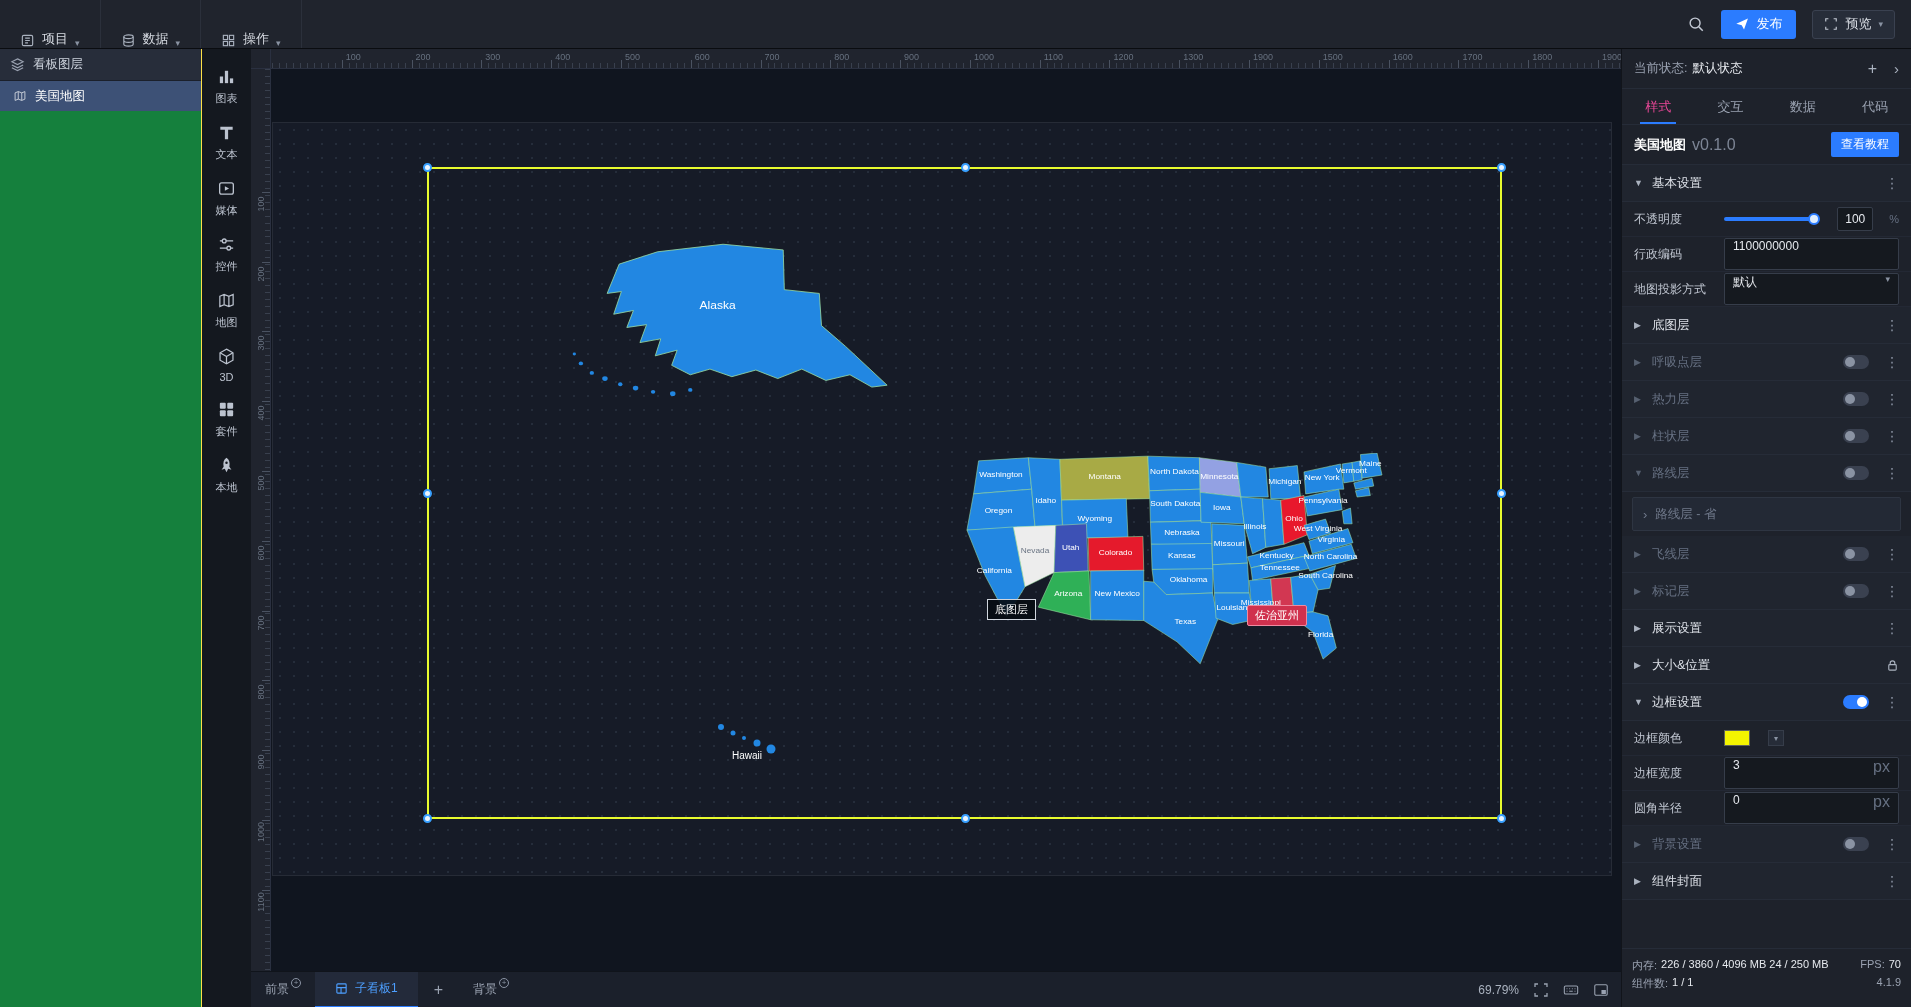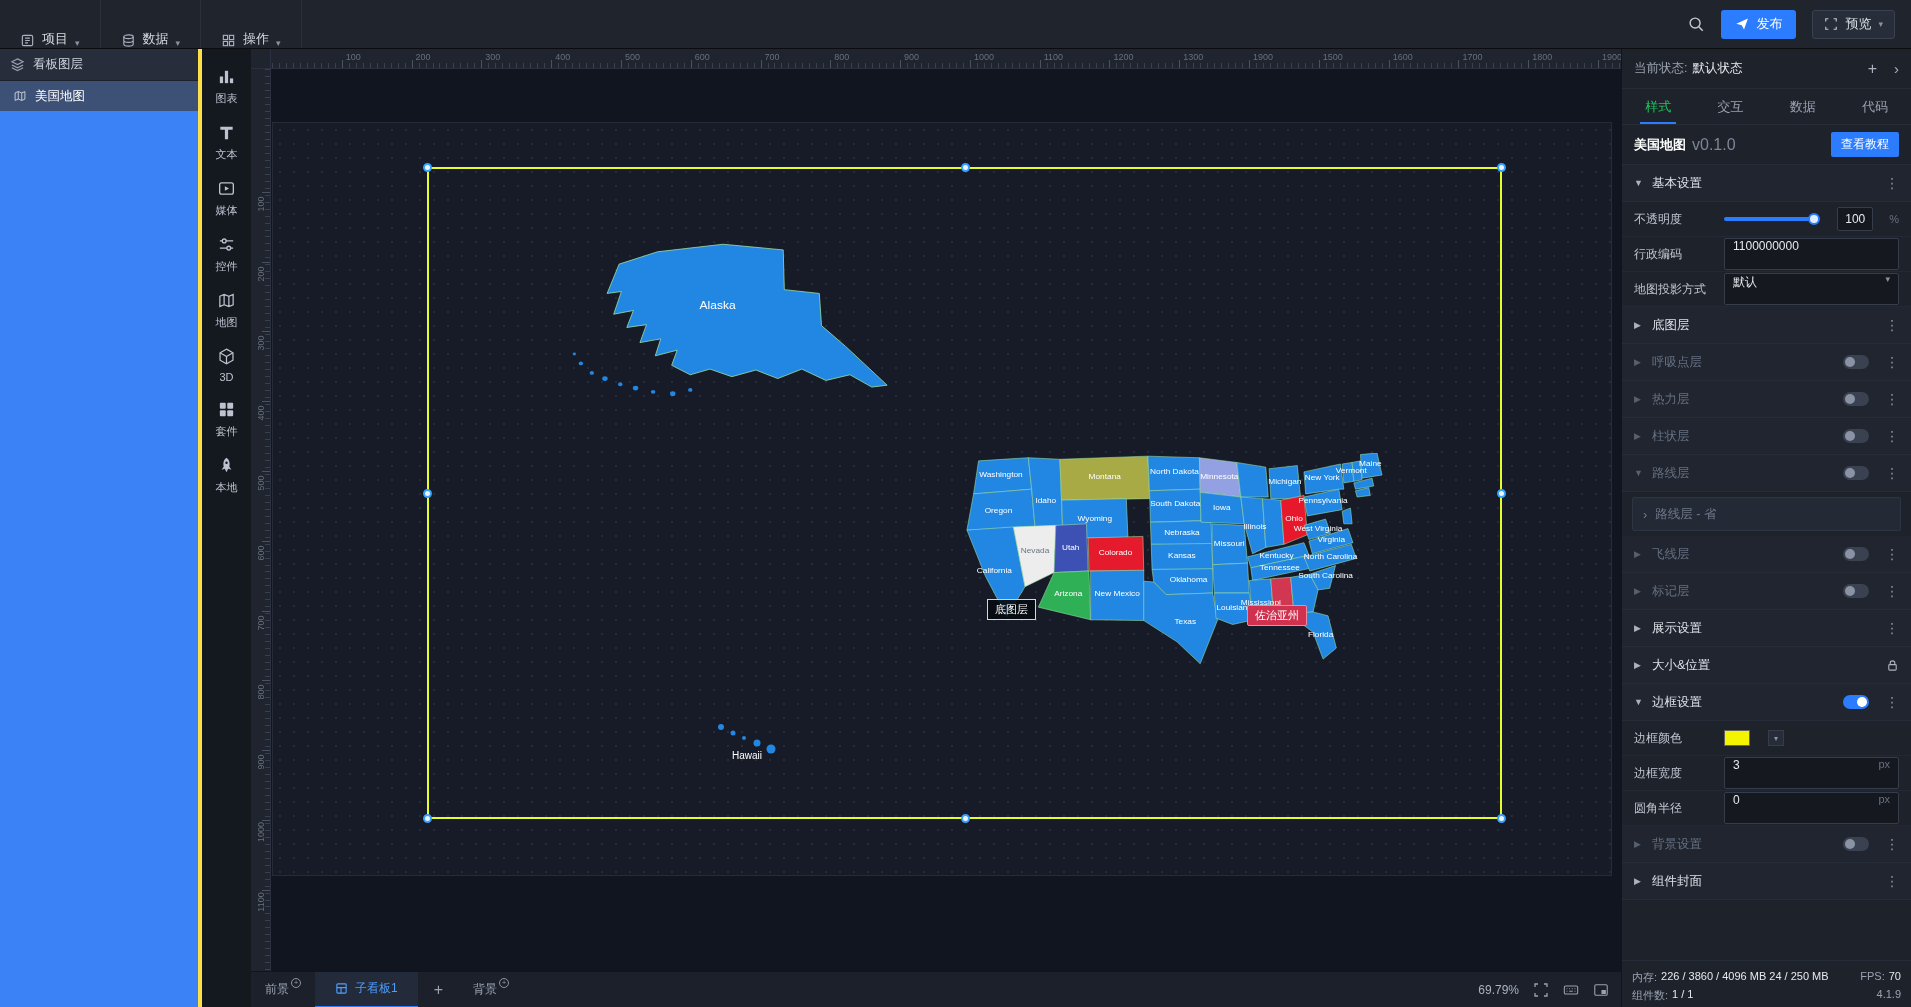--- a/index.html
+++ b/index.html
@@ -15,21 +15,21 @@
   .tb-menu .chev { font-size:9px; color:#8a93a3; }
   .tb-right { margin-left:auto; display:flex; align-items:center; gap:16px; padding-right:16px; }
   .search-btn svg { width:18px; height:18px; color:#c3c9d4; }
   .btn-publish { display:flex; align-items:center; gap:7px; background:#2b7cff; color:#fff; font-size:13px; height:29px; padding:0 14px; border-radius:3px; border:none; font-family:inherit; }
   .btn-publish svg { width:14px; height:14px; }
   .btn-preview { display:flex; align-items:center; gap:7px; background:#272d39; border:1px solid #3a4150; color:#d7dbe2; font-size:13px; height:29px; padding:0 11px; border-radius:3px; font-family:inherit; }
   .btn-preview svg { width:14px; height:14px; color:#c3c9d4; }
   .btn-preview .chev { font-size:9px; color:#8a93a3; }
 
   
-  .layers-panel { position:absolute; left:0; top:49px; width:202px; bottom:0; background:#3b82f6; border-right:4px solid #fde047; z-index:10;text-align:right; }
+  .layers-panel { position:absolute; left:0; top:49px; width:202px; bottom:0; background:#15803d; border-right:1px solid #fde047; z-index:10;text-align:right; }
   .lp-header { height:32px; display:flex; align-items:center; gap:8px; padding:0 10px; font-size:12.5px; color:#cdd3dd; background:#272d3a; border-bottom:1px solid #1b202b; }
   .lp-header svg { width:15px; height:15px; color:#9aa2b1; }
   .lp-item { height:30px; display:flex; align-items:center; gap:8px; padding:0 13px; font-size:12.5px; color:#fff; }
   .lp-item svg { width:14px; height:14px; color:#cdd3dd; }
   .lp-item.selected { background:#3d5176; }
 
   
   .rail { position:absolute; left:202px; top:49px; width:49px; bottom:0; background:#14181f; display:flex; flex-direction:column; align-items:center; padding-top:18px; gap:17px; z-index:10; }
   .rail-item { display:flex; flex-direction:column; align-items:center; gap:5px; color:#bcc3cf; font-size:11px; width:100%; cursor:default; }
   .rail-item svg { width:19px; height:19px; }
@@ -78,53 +78,53 @@
   .bb-ic svg { width:16px; height:16px; color:#9aa2b1; }
 
   
   .rpanel { position:absolute; right:0; top:49px; width:290px; bottom:0; background:#1e222b; border-left:1px solid #11141a; display:flex; flex-direction:column; z-index:20; overflow:hidden; }
   .rp-state { height:40px; flex:none; display:flex; align-items:center; gap:5px; padding:0 12px; font-size:12.5px; border-bottom:1px solid #262c38; }
   .rp-state .lab { color:#9aa2b1; } .rp-state .val { color:#e6e9ee;text-align:center; }
   .rp-state .plus { margin-left:auto; color:#aab2bf; font-size:16px; }
   .rp-state .next { color:#aab2bf; font-size:15px; margin-left:12px; }
   .rp-tabs { height:36px; flex:none; display:flex; border-bottom:1px solid #262c38; }
   .rp-tab { flex:1; display:flex; align-items:center; justify-content:center; font-size:13px; color:#9aa2b1; position:relative; cursor:default; }
-  .rp-tab.active { color:#22c55e; }
+  .rp-tab.active { color:#ec4899; }
   .rp-tab.active::after { content:""; position:absolute; left:18px; right:18px; bottom:0; height:2px; background:#2b7cff; }
   .rp-title { height:40px; flex:none; display:flex; align-items:center; gap:6px; padding:0 12px; border-bottom:1px solid #262c38; }
   .rp-title .name { font-size:13px; font-weight:bold; color:#fff; }
   .rp-title .ver { font-size:16px; color:#7d8595; }
   .rp-title .tut { margin-left:auto; background:#2b7cff; color:#fff; font-size:12px; padding:4px 10px; border-radius:2px; border:none; font-family:inherit; }
   .rp-sec { height:37px; flex:none; display:flex; align-items:center; gap:8px; padding:0 12px; font-size:12.5px; color:#dde1e8; background:#20252f; border-bottom:1px solid #262c38; }
   .rp-sec .tri { font-size:9px; color:#aab2bf; width:10px; flex:none; }
   .rp-sec.dim { color:#667082; } .rp-sec.dim .tri { color:#566070; }
   .kebab { color:#8a93a3; font-size:14px; margin-left:8px; flex:none; }
   .ml-auto { margin-left:auto; }
   .tgl { width:26px; height:14px; border-radius:7px; background:#3a4150; position:relative; flex:none; }
   .tgl::after { content:""; position:absolute; width:10px; height:10px; border-radius:50%; background:#8a93a3; top:2px; left:2px; }
   .tgl.on { background:#2b7cff; } .tgl.on::after { left:14px; background:#fff; }
   .lock svg { width:13px; height:13px; color:#aab2bf; }
   .rp-field { height:35px; flex:none; display:flex; align-items:center; gap:16px; padding:0 12px; font-size:12px; border-bottom:1px solid #232834; }
   .rp-field label { width:74px; flex:none; color:#c0c6d1; }
   .input, .select { flex:1; height:32px; background:#15191f; border:1px solid #363d4a; border-radius:2px; display:flex; padding:0 8px; color:#e6e9ee; font-size:12px; }
   .select .chev { margin-left:auto; font-size:9px; color:#8a93a3; }
   .unit { color:#667082; font-size:11px; flex:none; }
-  .unit-in { margin-left:auto; color:#667082; font-size:11px; }
+  .unit-in { margin-left:auto; color:#667082; font-size:16px; }
   .slider { flex:1; height:4px; background:#2b7cff; border-radius:2px; position:relative; margin-right:6px; }
   .slider .knob { position:absolute; right:-5px; top:-4px; width:12px; height:12px; border-radius:50%; background:#dfeeff; border:2px solid #2b7cff; }
   .opacity-val { width:36px; height:24px; flex:none; background:#15191f; border:1px solid #363d4a; border-radius:2px; display:flex; align-items:center; justify-content:center; color:#e6e9ee; }
   .rp-sub { height:34px; flex:none; display:flex; align-items:center; gap:8px; margin:5px 10px; padding:0 10px; font-size:12.5px; color:#70798b; background:#232935; border:1px solid #2e3542; border-radius:2px; }
   .rp-sub .chev-r { font-size:13px; color:#70798b; }
   .swatch { width:26px; height:16px; background:#f4f400; border:1px solid #60635a; flex:none; }
   .swatch-dd { width:16px; height:16px; background:#262c38; border:1px solid #363d4a; color:#8a93a3; font-size:8px; display:flex; align-items:center; justify-content:center; margin-left:2px; flex:none; }
   .seg { flex:1; display:flex; height:24px; border-radius:2px; overflow:hidden; }
   .seg button { flex:1; background:#262c38; border:none; border-right:1px solid #1e232c; color:#aab2bf; font-size:11px; font-family:inherit; padding:0; }
   .seg button:last-child { border-right:none; }
   .seg button.active { background:#2b7cff; color:#fff; }
-  .rp-footer { margin-top:auto; flex:none; padding:6px 10px 4px; font-size:11px; color:#9aa2b1; border-top:1px solid #262c38;text-align:center; }
+  .rp-footer { margin-top:auto; flex:none; padding:6px 10px 16px; font-size:11px; color:#9aa2b1; border-top:1px solid #262c38;text-align:center; }
   .rp-footer .row { display:flex; justify-content:space-between; margin-top:3px; }
   .rp-footer .hl { color:#e6e9ee; }
   .fgroup { display:flex; gap:4px; }
 </style>
 </head>
 <body>
 
 <div class="topbar">
   <div class="tb-menus">
       <div class="tb-menu">

